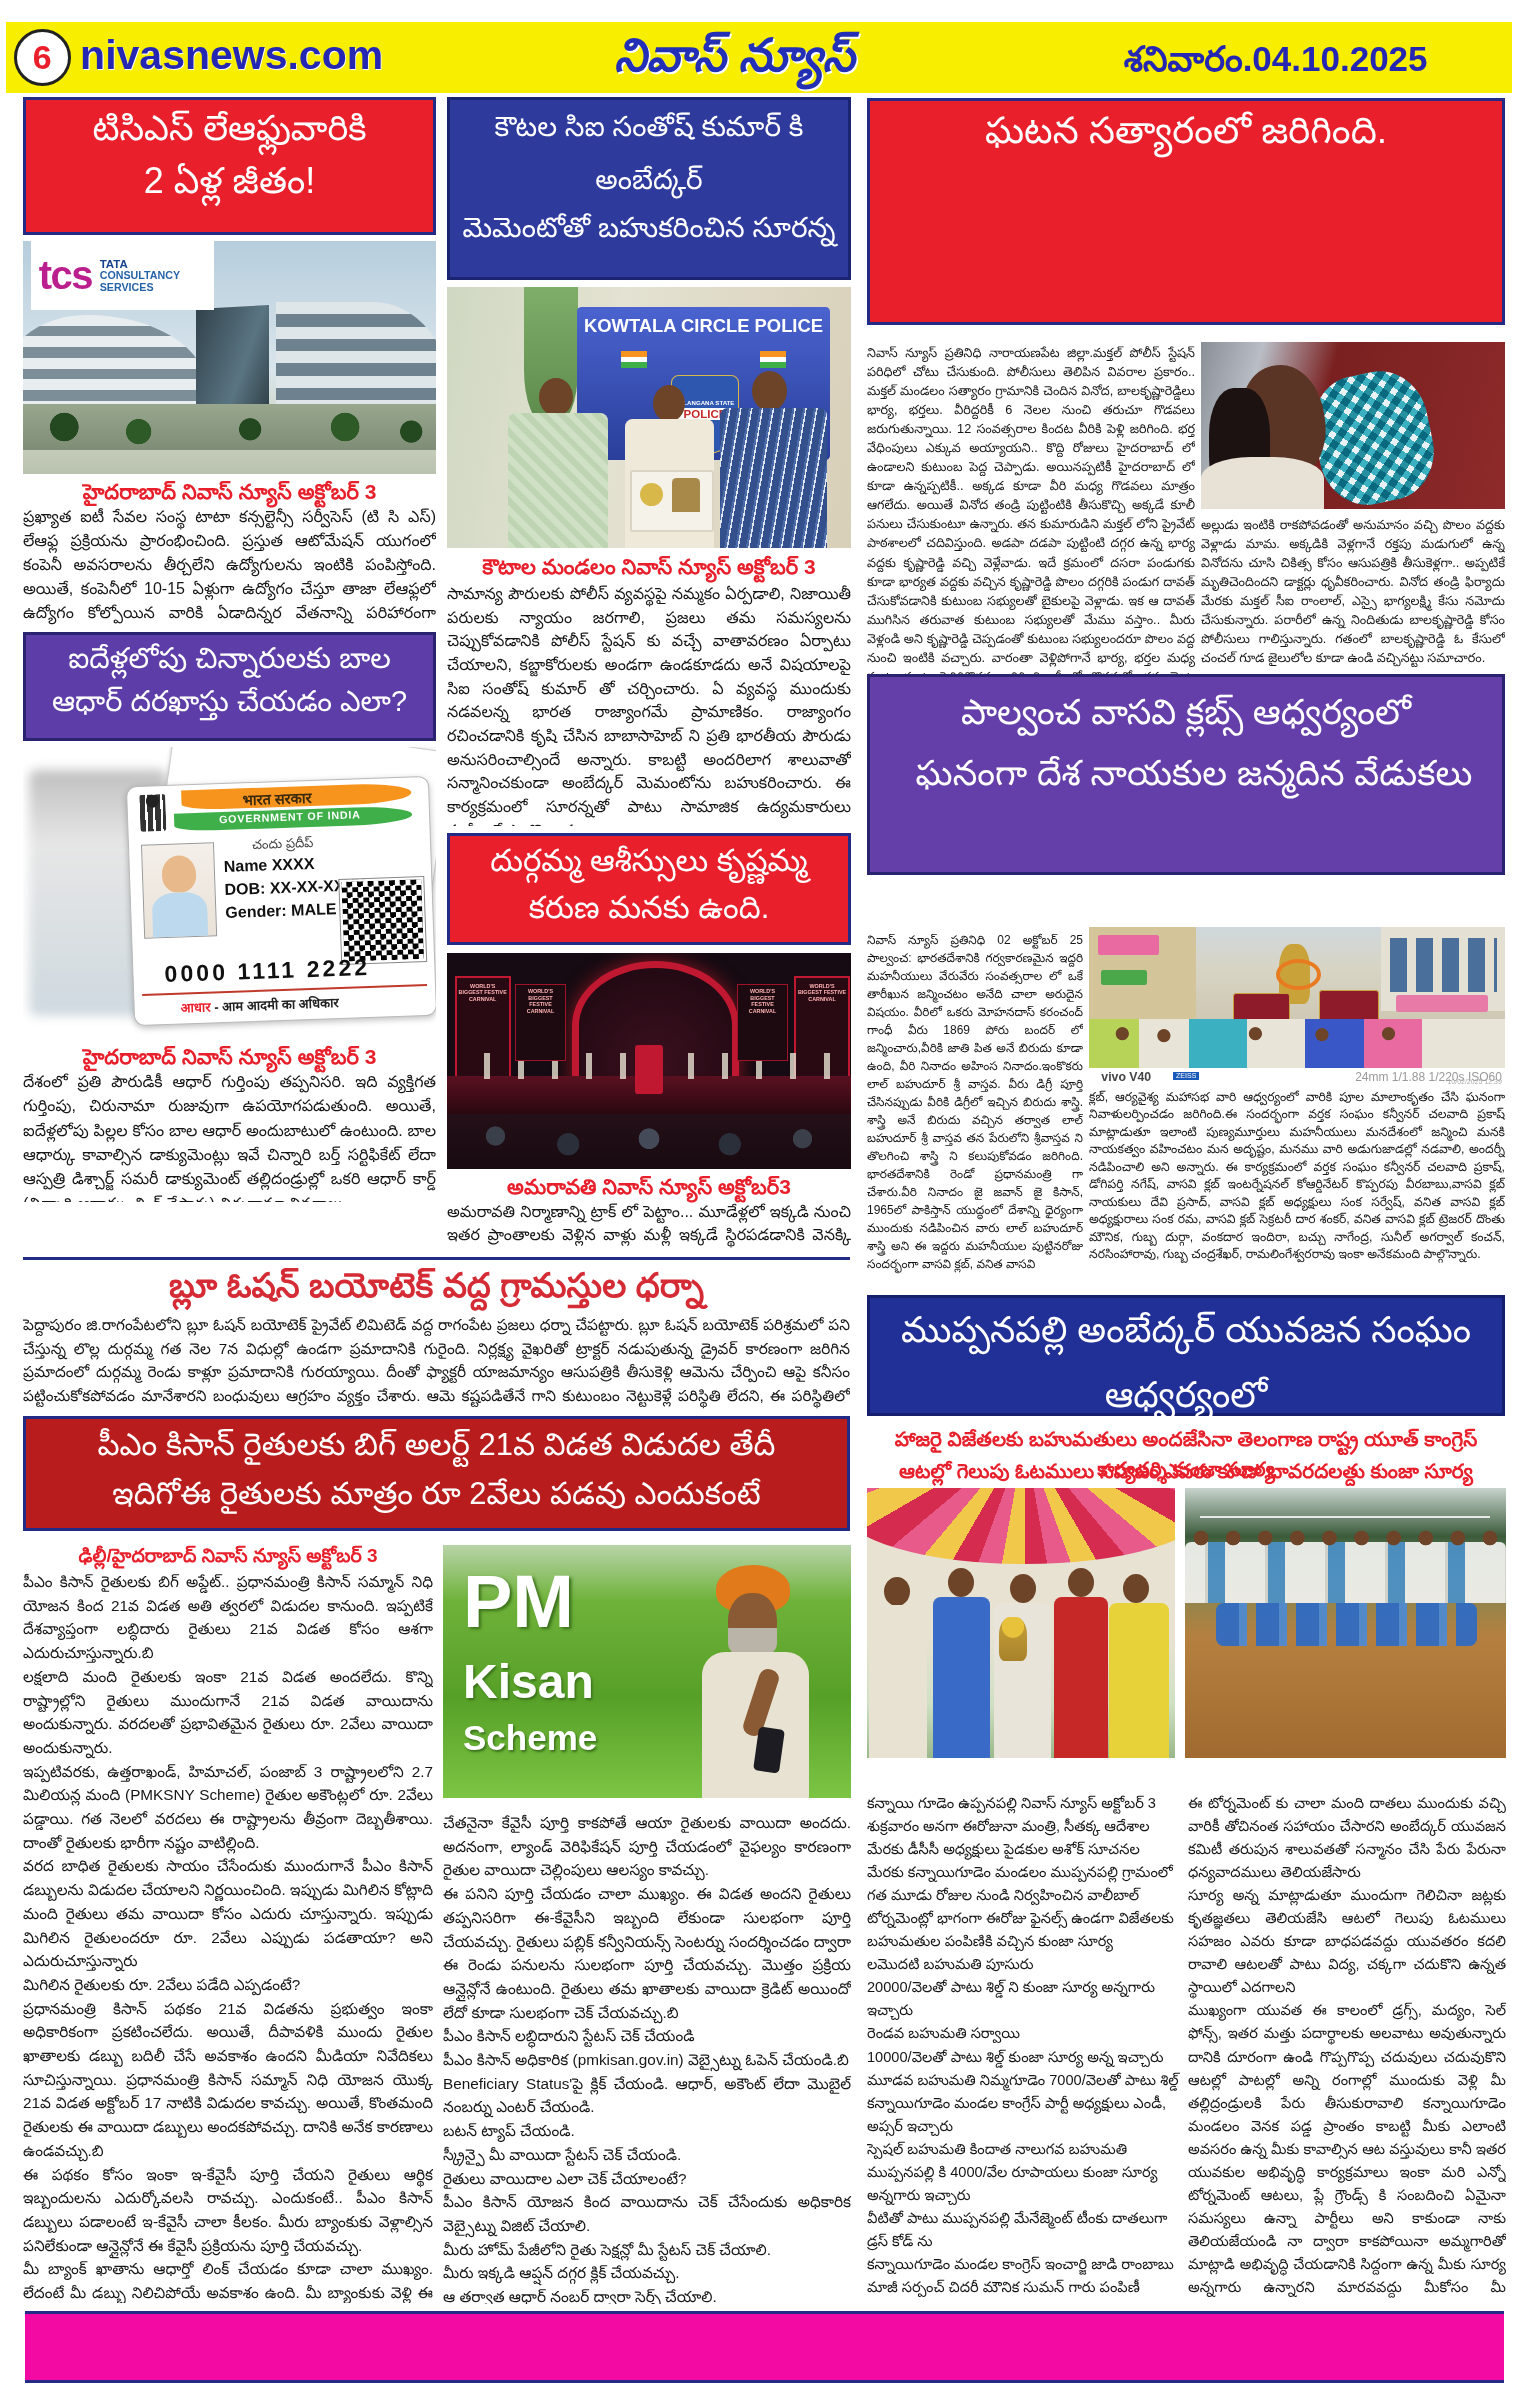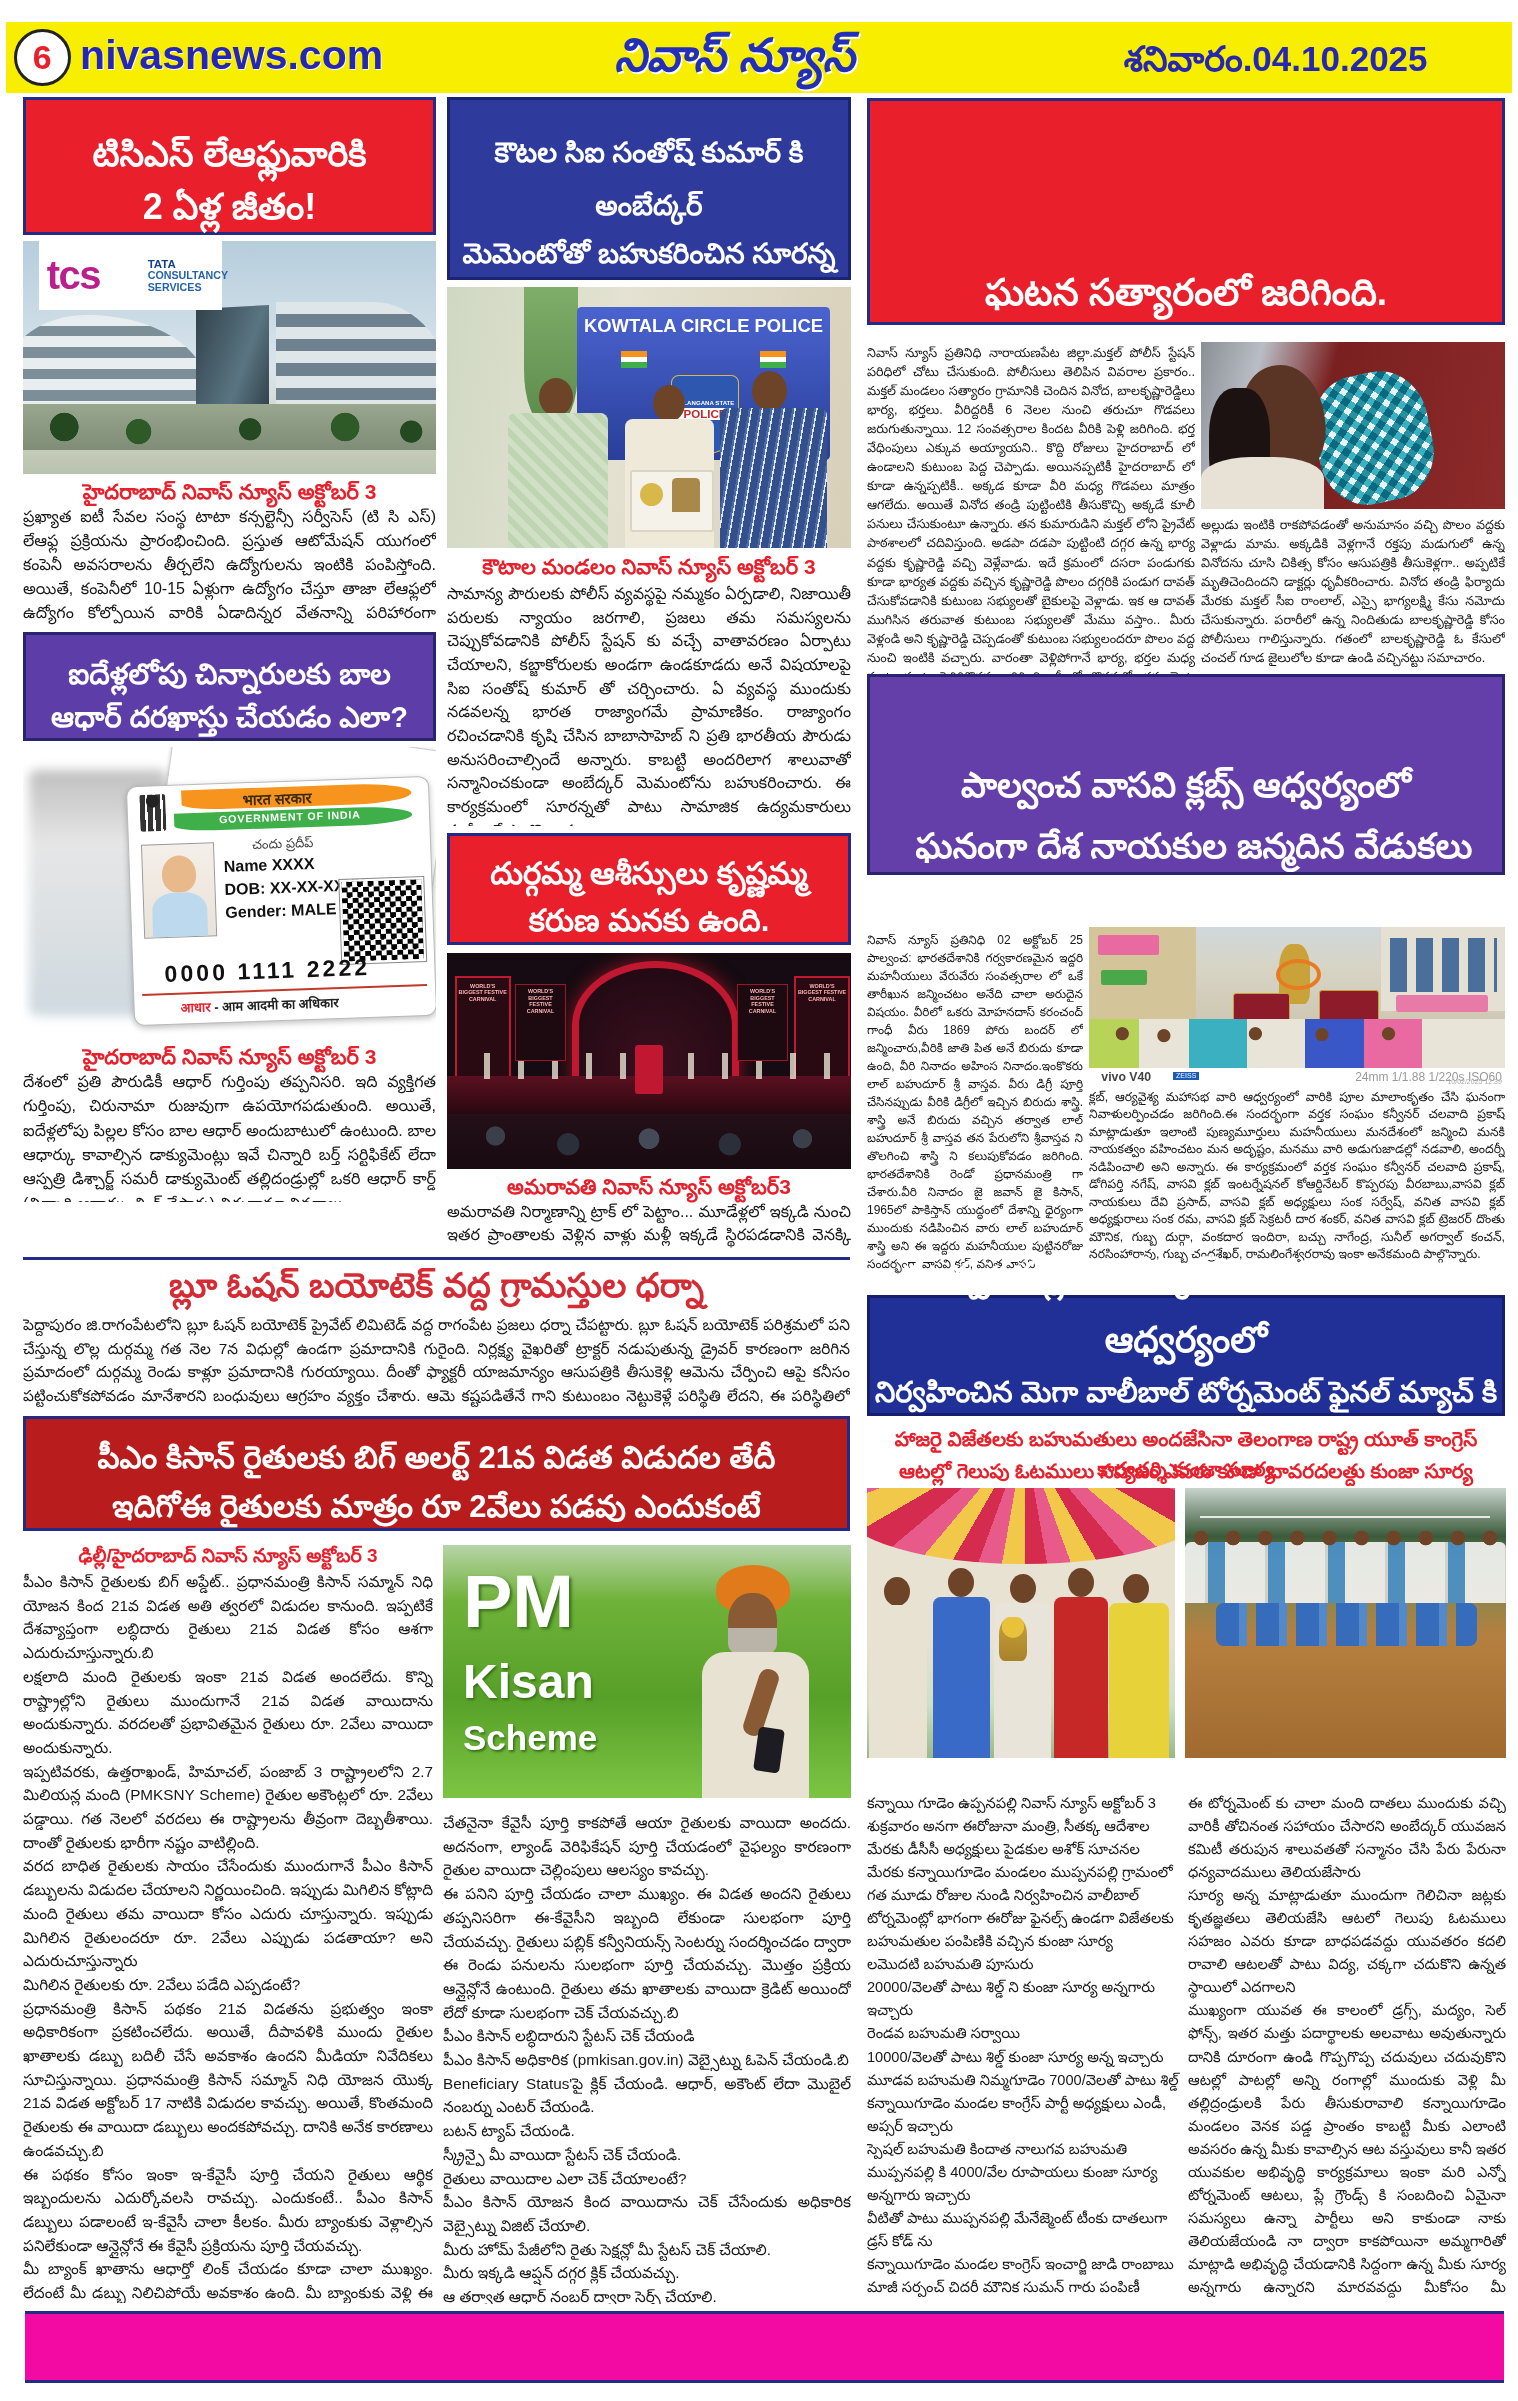--- a/index.html
+++ b/index.html
@@ -1,18 +1,18 @@
 <!DOCTYPE html>
 <html style="font-size:12.3px"><head>
 <meta charset="utf-8">
 <style>
   html,body{margin:0;padding:0;background:#ffffff;font-family:"Liberation Sans",sans-serif;}
   #page{position:relative;width:1518px;height:2401px;background:#ffffff;overflow:hidden;}
   .abs{position:absolute;}
-  .bannerbox{position:absolute;display:flex;flex-direction:column;justify-content:flex-end;align-items:center;text-align:center;color:#ffffff;font-weight:bold;box-sizing:border-box;}
+  .bannerbox{position:absolute;display:flex;flex-direction:column;justify-content:flex-start;align-items:center;text-align:center;color:#ffffff;font-weight:normal;box-sizing:border-box;}
   .bodytext{position:absolute;color:#161616;text-align:justify;overflow:hidden;}
   .pre{white-space:pre-line;}
   .dateline{position:absolute;color:#e8202c;font-weight:bold;text-align:center;overflow:hidden;}
   .photo{position:absolute;overflow:hidden;}
   .sil{position:absolute;border-radius:7.7px 7.7px 0 0;}
   .head{position:absolute;border-radius:50%;background:#6d4428;}
   .pillartext{position:absolute;color:#ffb3b3;font-size:5.4px;font-weight:bold;line-height:1.2;text-align:center;}
 </style>
 </head>
 <body>
@@ -31,21 +31,21 @@
   <div class="bannerbox" style="left:23px;top:97px;width:413px;height:138px;background:#e9202c;border:3.8px solid #232b86;">
     <div style="font-size:35px;line-height:1.6;">టిసిఎస్ లేఆఫ్లువారికి</div>
     <div style="font-size:36px;line-height:1.4;">2 ఏళ్ల జీతం!</div>
   </div>
 
   <div class="photo" style="left:23px;top:241px;width:413px;height:233px;background:linear-gradient(#b6cddc 0%,#d9e5ec 55%,#cfd6c4 80%,#b9c2ae 100%);">
     <div class="abs" style="left:-15.3px;top:74px;width:199px;height:92px;background:repeating-linear-gradient(#e8edf0 0 10.7px,#7c8e98 10.7px 21.5px);border-radius:40% 60% 0 0/60% 80% 0 0;"></div>
     <div class="abs" style="left:173px;top:66px;width:73px;height:115px;background:linear-gradient(110deg,#31424c,#5a7582 60%,#2d3c44);transform:skewY(-3deg);"></div>
     <div class="abs" style="left:253px;top:61px;width:176px;height:107px;background:repeating-linear-gradient(#dfe6ea 0 12.3px,#6d828e 12.3px 24.6px);border-radius:0 45% 0 0/0 90% 0 0;"></div>
     <div class="abs" style="left:0;top:163px;width:413px;height:46px;background:radial-gradient(circle at 10% 50%,#24481f 0 14px,transparent 14.6px),radial-gradient(circle at 28% 60%,#2e5a27 0 12.3px,transparent 13px),radial-gradient(circle at 55% 55%,#24481f 0 10.7px,transparent 11.5px),radial-gradient(circle at 78% 50%,#2e5a27 0 14px,transparent 14.6px),radial-gradient(circle at 94% 60%,#24481f 0 10.7px,transparent 11.5px),linear-gradient(#9aa78f,#7f8c76);"></div>
-    <div class="abs" style="left:16px;top:0;width:183px;height:69px;background:#ffffff;display:flex;align-items:center;padding-left:7.7px;box-sizing:border-box;gap:40px;">
+    <div class="abs" style="left:8px;top:0;width:183px;height:69px;background:#ffffff;display:flex;align-items:center;padding-left:7.7px;box-sizing:border-box;">
       <span style="font-size:40px;font-weight:bold;color:#bb1f8e;letter-spacing:-1.5px;">tcs</span>
       <span style="margin-left:7.7px;line-height:1.05;">
         <span style="display:block;font-size:11.5px;font-weight:bold;color:#15418c;">TATA</span>
         <span style="display:block;font-size:10.7px;font-weight:bold;color:#2563a8;">CONSULTANCY</span>
         <span style="display:block;font-size:10.7px;font-weight:bold;color:#2563a8;">SERVICES</span>
       </span>
     </div>
   </div>
 
   <div class="dateline" style="left:23px;top:480px;width:413px;font-size:21px;">హైదరాబాద్  నివాస్ న్యూస్ అక్టోబర్ 3</div>

